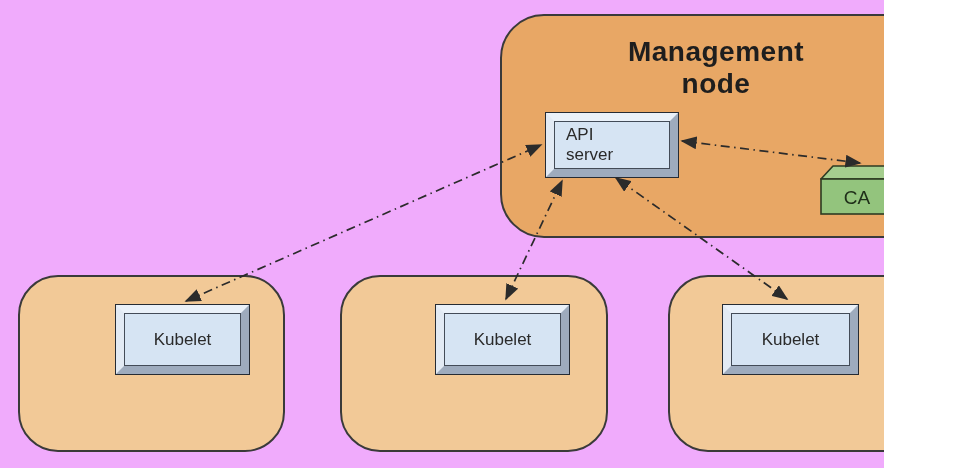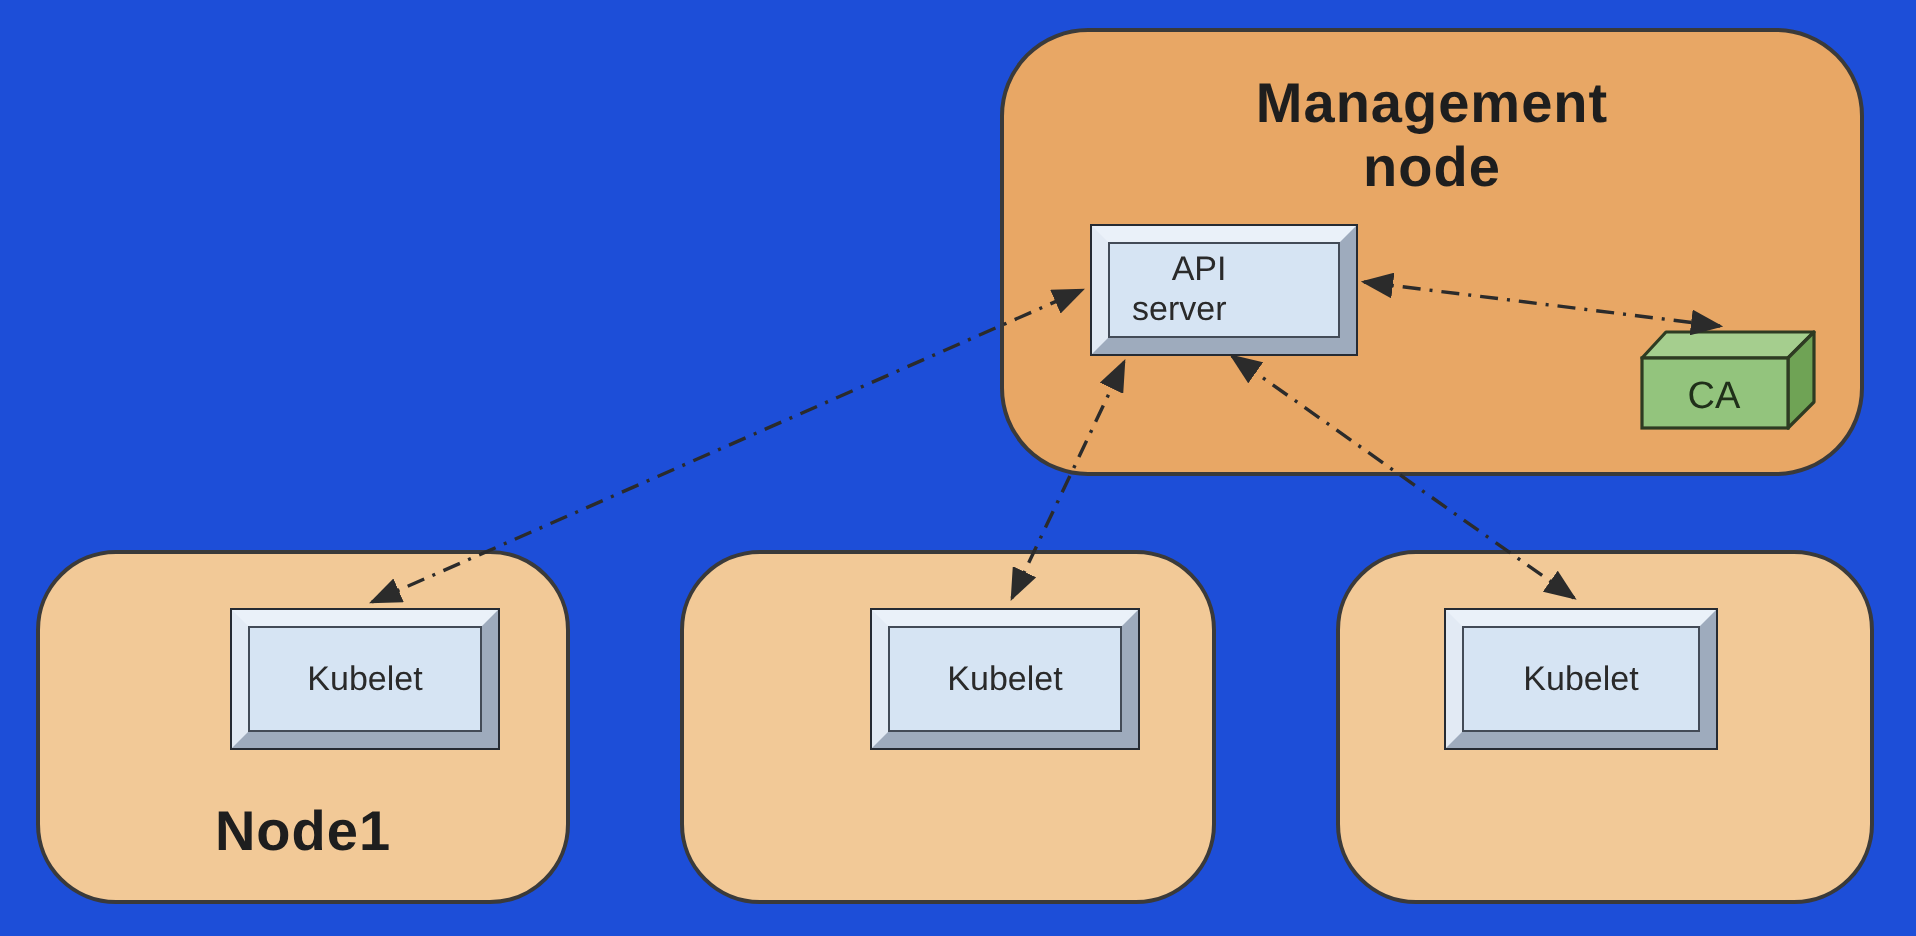--- a/index.html
+++ b/index.html
@@ -1,17 +1,17 @@
 <!DOCTYPE html>
 <html><head>
 <meta charset="utf-8">
 <style>
   html,body { margin:0; padding:0; background:#ffffff; }
   .canvas {
-    position:relative; width:958px; height:468px; background:#1d4ed8;
+    position:relative; width:884px; height:468px; background:#f0abfc;
     font-family:"Liberation Sans", sans-serif; overflow:hidden;
   }
   
   .group-box {
     position:absolute; box-sizing:border-box;
     border:2px solid #3a3a3a; border-radius:44px;
   }
   .mgmt { left:500px; top:14px; width:432px; height:224px; background:#e8a765; }
   .node { background:#f2c997; border-radius:40px; width:268px; height:177px; top:275px; }
   .node1 { left:18px;  width:267px; }
@@ -36,21 +36,21 @@
     border:8px solid;
     border-color:#eaf1f9 #9eabbd #9eabbd #e2eaf4;
   }
   .btn3d .face {
     width:100%; height:100%; box-sizing:border-box;
     background:#d6e4f3; border:1px solid #434b57;
     display:flex; align-items:center; color:#2a2a2a;
   }
   .api-box  { left:43px; top:96px; width:134px; height:66px; }
   .api-box .face { justify-content:flex-start; padding-left:11px;
-                   font-size:17px; line-height:1.2; white-space:pre-line;text-align:right; }
+                   font-size:17px; line-height:1.2; white-space:pre-line; }
   .kubelet-box { top:27px; width:135px; height:71px; }
   .kubelet-box .face { justify-content:center; font-size:17px; }
   .kub1 { left:95px; } .kub2 { left:93px; } .kub3 { left:52px; width:137px; }
 
   .ca-svg { position:absolute; left:318px; top:148px; }
   .ca-svg text { font-family:"Liberation Sans", sans-serif; font-size:19px; fill:#20301a; }
 
   .arrows { position:absolute; left:0; top:0; width:958px; height:468px; pointer-events:none; }
 </style>
 </head>
@@ -76,21 +76,20 @@
       <text x="37" y="40" text-anchor="middle">CA</text>
     </svg>
   </div>
 
   <div class="group-box node node1">
     <div class="btn3d kubelet-box kub1">
       <div class="bevel">
         <div class="face">Kubelet</div>
       </div>
     </div>
-    <div class="group-title node-title">Node1</div>
   </div>
 
   <div class="group-box node node2">
     <div class="btn3d kubelet-box kub2">
       <div class="bevel">
         <div class="face">Kubelet</div>
       </div>
     </div>
   </div>
 

